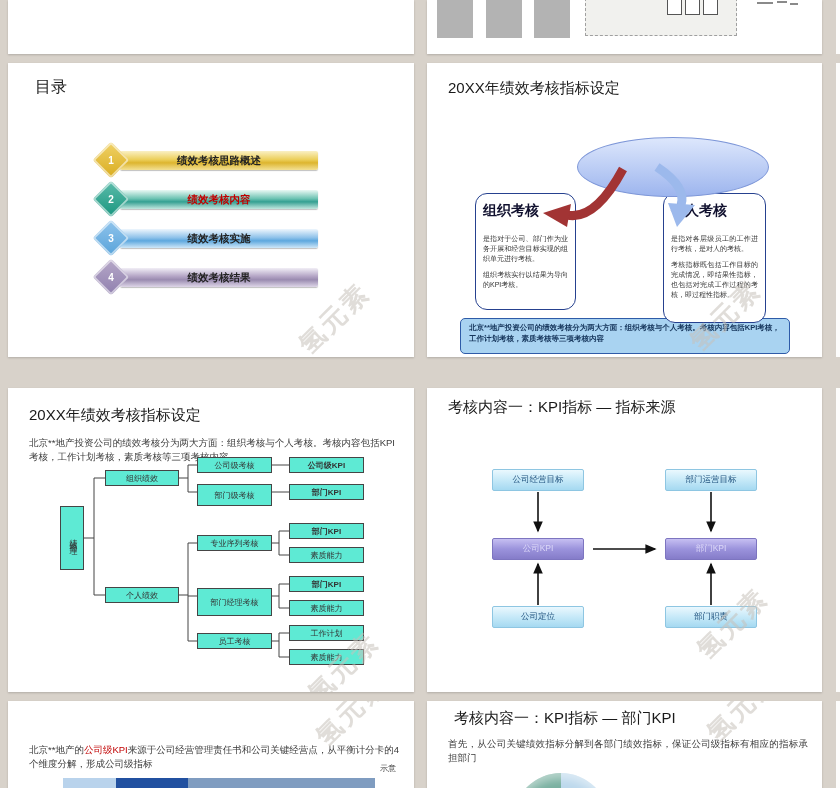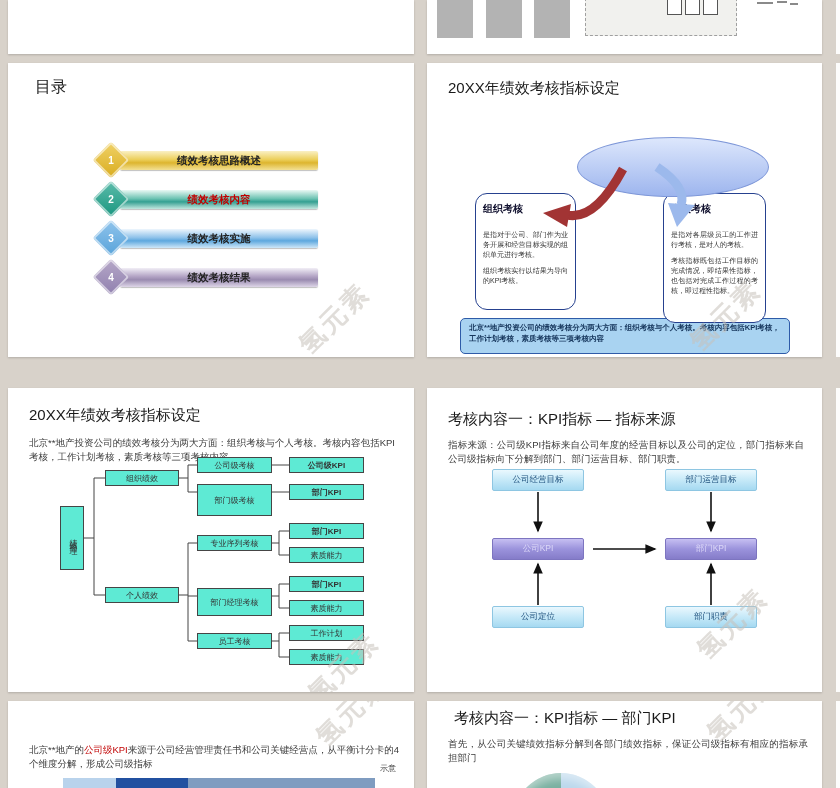--- a/index.html
+++ b/index.html
@@ -21,21 +21,21 @@
   .tdia{position:absolute;left:-12px;top:-4px;width:26px;height:26px;transform:rotate(45deg);border-radius:3px;box-shadow:inset 0 0 0 2px rgba(255,255,255,.55)}
   .tdia-gold{background:linear-gradient(135deg,#f0d268,#d9ac1e)}
   .tdia-teal{background:linear-gradient(135deg,#5dbcab,#19967f)}
   .tdia-blue{background:linear-gradient(135deg,#90c4ec,#58a3da)}
   .tdia-purple{background:linear-gradient(135deg,#b6a8c8,#8f7fae)}
   .tnum{position:absolute;inset:0;transform:rotate(-45deg);display:flex;align-items:center;justify-content:center;color:#fff;font-weight:bold;font-size:10px}
   
   .ell-blue{position:absolute;left:150px;top:74px;width:192px;height:60px;border-radius:50%;background:linear-gradient(180deg,#dde7fc,#9db5ee);border:1px solid #7e97d8;z-index:3}
   .ell-green{position:absolute;left:136px;top:48px;width:172px;height:68px;border-radius:50%;background:radial-gradient(ellipse at 45% 26%,#d8f4e9 0%,#66c5b0 40%,#1f9182 82%,#157567 100%);z-index:5;display:flex;align-items:center;justify-content:center;font-size:11px;font-weight:bold;color:#0e2620}
   .cbox{position:absolute;border:1.5px solid #26418f;border-radius:12px;background:#fff;padding:8px 7px;z-index:2}
-  .cbox h4{font-size:10px;color:#10102e;margin-bottom:14px}
+  .cbox h4{font-size:14px;color:#10102e;margin-bottom:14px}
   .cbox p{font-size:7px;color:#333;line-height:1.42;margin-bottom:6px;text-align:justify}
   .ibar{position:absolute;left:33px;top:255px;width:330px;height:36px;background:#a9d3f1;border:1px solid #2e5ba8;border-radius:5px;padding:4px 8px;font-size:7.5px;font-weight:bold;color:#16365c;line-height:1.45}
   
   .tn{position:absolute;border:1px solid #454545;background:#5eead4;display:flex;align-items:center;justify-content:center;font-size:8px;color:#333;z-index:2;white-space:nowrap}
   .tn-root{writing-mode:vertical-rl;letter-spacing:3px}
   
   .fb{position:absolute;width:92px;height:22px;display:flex;align-items:center;justify-content:center;font-size:8.5px;border-radius:2px;z-index:2}
   .fb-blue{background:linear-gradient(180deg,#eaf8fe 0%,#c6e9f8 50%,#a5d9f1 100%);border:1px solid #8ec6e2;color:#1d4f7c}
   .fb-purple{background:linear-gradient(180deg,#c6bff2 0%,#9b93dc 50%,#857cc9 100%);border:1px solid #7d75c0;color:#ddd8f8}
   .dsvg{position:absolute;inset:0;z-index:1}
@@ -146,39 +146,38 @@
                M171 207 H180 M180 155 V253 M180 155 H189 M180 208 H189 M180 253 H189
                M264 155 H271 M271 143 V167 M271 143 H281 M271 167 H281
                M264 208 H271 M271 196 V220 M271 196 H281 M271 220 H281
                M264 253 H271 M271 245 V269 M271 245 H281 M271 269 H281" stroke="#454545" stroke-width="1" fill="none"></path>
     </svg>
 
     <div class="tn tn-root" style="left:52px;top:118px;width:24px;height:64px">绩效管理</div>
     <div class="tn" style="left:97px;top:82px;width:74px;height:16px">组织绩效</div>
     <div class="tn" style="left:189px;top:69px;width:75px;height:16px">公司级考核</div>
     <div class="tn" style="left:281px;top:69px;width:75px;height:16px;font-weight:bold">公司级KPI</div>
-    <div class="tn" style="left:189px;top:96px;width:75px;height:32px">部门级考核</div>
+    <div class="tn" style="left:189px;top:96px;width:75px;height:22px">部门级考核</div>
     <div class="tn" style="left:281px;top:96px;width:75px;height:16px;font-weight:bold">部门KPI</div>
     <div class="tn" style="left:97px;top:199px;width:74px;height:16px">个人绩效</div>
     <div class="tn" style="left:189px;top:147px;width:75px;height:16px">专业序列考核</div>
     <div class="tn" style="left:281px;top:135px;width:75px;height:16px;font-weight:bold">部门KPI</div>
     <div class="tn" style="left:281px;top:159px;width:75px;height:16px">素质能力</div>
     <div class="tn" style="left:189px;top:200px;width:75px;height:28px">部门经理考核</div>
     <div class="tn" style="left:281px;top:188px;width:75px;height:16px;font-weight:bold">部门KPI</div>
     <div class="tn" style="left:281px;top:212px;width:75px;height:16px">素质能力</div>
     <div class="tn" style="left:189px;top:245px;width:75px;height:16px">员工考核</div>
     <div class="tn" style="left:281px;top:237px;width:75px;height:16px">工作计划</div>
     <div class="tn" style="left:281px;top:261px;width:75px;height:16px">素质能力</div>
 
     <div class="wm" style="left:292px;top:262px">氢元素</div>
   </div>
 
   <div class="slide" style="left:427px;top:388px;width:395px;height:304px">
-    <div class="stitle" style="left:21px;top:22px">考核内容一：KPI指标 — 指标来源</div>
-    <div class="spara" style="left:21px;top:50px;width:356px">指标来源：公司级KPI指标来自公司年度的经营目标以及公司的定位，部门指标来自公司级指标向下分解到部门、部门运营目标、部门职责。</div>
+    <div class="stitle" style="left:21px;top:10px">考核内容一：KPI指标 — 指标来源</div>
 
     <svg class="dsvg" width="395" height="304">
       <defs>
         <marker id="ah" markerWidth="8" markerHeight="8" refX="6" refY="3" orient="auto">
           <path d="M0,0 L7,3 L0,6 z" fill="#111"></path>
         </marker>
       </defs>
       <line x1="111" y1="104" x2="111" y2="143" stroke="#111" stroke-width="1.6" marker-end="url(#ah)"></line>
       <line x1="111" y1="217" x2="111" y2="176" stroke="#111" stroke-width="1.6" marker-end="url(#ah)"></line>
       <line x1="284" y1="104" x2="284" y2="143" stroke="#111" stroke-width="1.6" marker-end="url(#ah)"></line>

